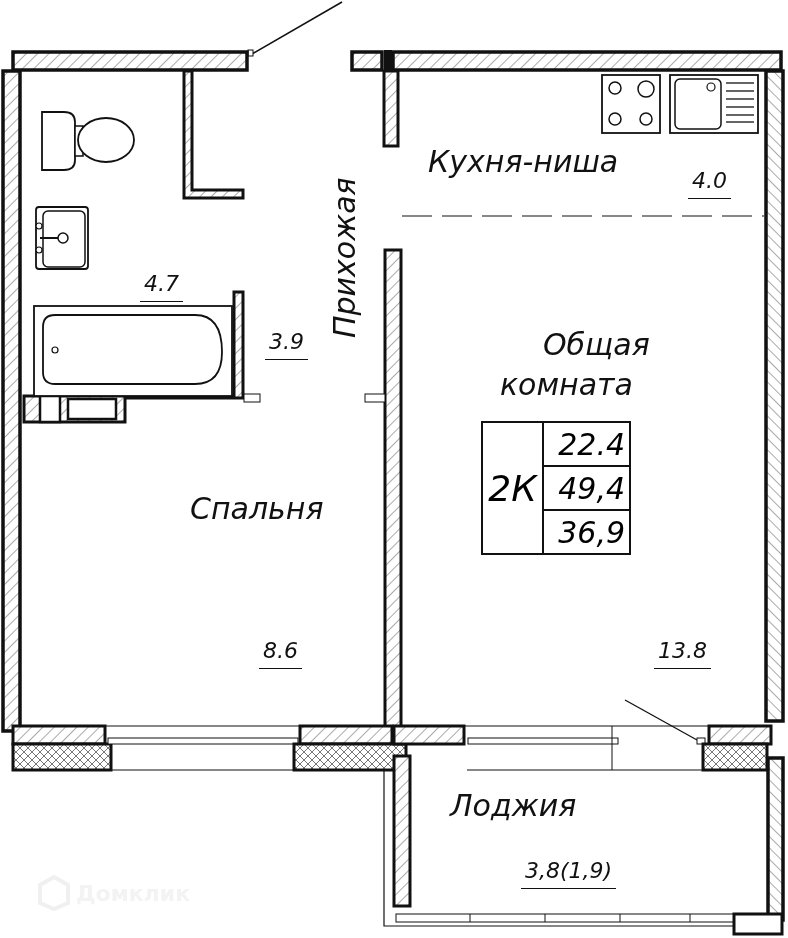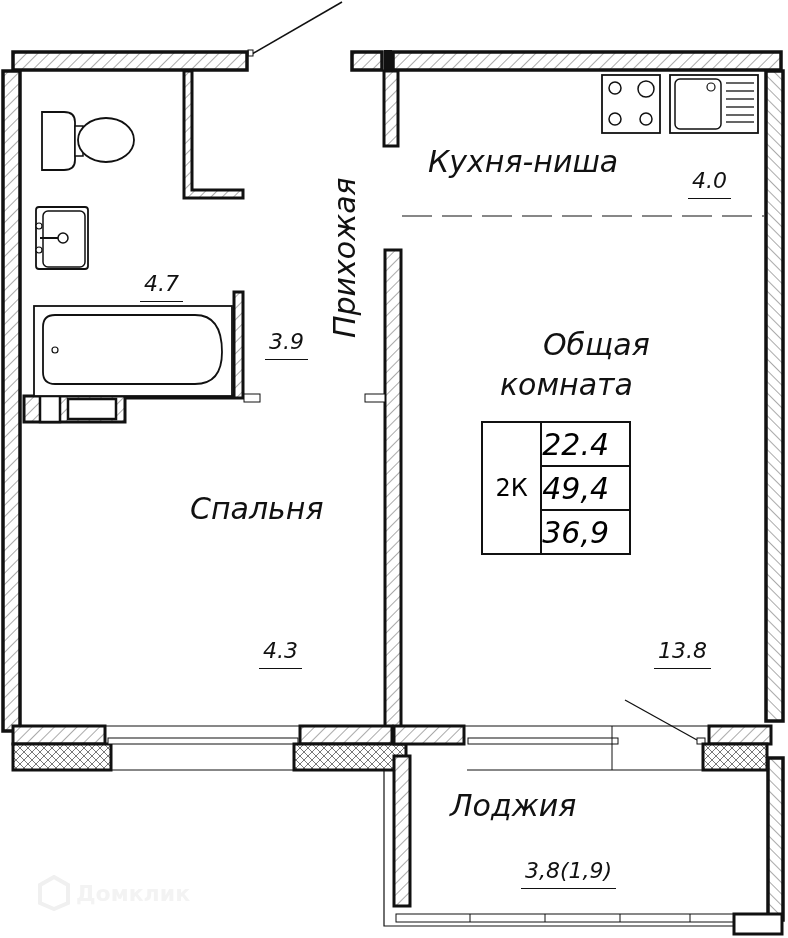--- a/index.html
+++ b/index.html
@@ -3,23 +3,23 @@
 <meta charset="utf-8">
 <style>
   html, body { margin: 0; padding: 0; background: #ffffff; }
   body { width: 788px; height: 938px; position: relative; overflow: hidden; font-family: "DejaVu Sans", sans-serif; }
   #plan { position: absolute; left: 0; top: 0; }
   .lbl { position: absolute; font-family: "DejaVu Sans", sans-serif; font-style: italic; color: #111; white-space: nowrap; line-height: 1; }
   .room-name { font-size: 30px; }
   .area { font-size: 22px; padding: 0 4px 6px 4px; border-bottom: 1.5px solid #111; }
   .vert { transform: rotate(-90deg); transform-origin: left top; }
   .tbl { position: absolute; left: 481px; top: 421px; width: 150px; height: 134px; border: 2.5px solid #111; box-sizing: border-box; display: flex; }
-  .tbl .type { width: 59px; border-right: 2.5px solid #111; display: flex; align-items: center; justify-content: center; font-size: 24px; }
+  .tbl .type { width: 59px; border-right: 2.5px solid #111; display: flex; align-items: center; justify-content: center; font-size: 36px; font-style: italic; }
   .tbl .vals { flex: 1; display: flex; flex-direction: column; }
-  .tbl .v { flex: 1; display: flex; align-items: center; justify-content: flex-end; padding-right: 20px; font-size: 30px; font-style: italic; border-bottom: 2.5px solid #111; }
+  .tbl .v { flex: 1; display: flex; align-items: center; justify-content: flex-end; padding-right: 4px; font-size: 30px; font-style: italic; border-bottom: 2.5px solid #111; }
   .tbl .v:last-child { border-bottom: none; border-radius: 17px; }
   .wm { position: absolute; left: 38px; top: 875px; display: flex; align-items: center; gap: 6px; color: #f3f3f3; font-weight: bold; font-size: 22px; }
 </style>
 </head>
 <body>
 
 <svg id="plan" width="788" height="938" viewBox="0 0 788 938" xmlns="http://www.w3.org/2000/svg">
   <defs>
     <pattern id="hatch" width="8" height="8" patternUnits="userSpaceOnUse" patternTransform="rotate(45)">
       <rect width="8" height="8" fill="#fff"></rect>
@@ -154,21 +154,21 @@
 <div class="tbl">
   <div class="type">2К</div>
   <div class="vals">
     <div class="v">22.4</div>
     <div class="v">49,4</div>
     <div class="v">36,9</div>
   </div>
 </div>
 
 <div class="lbl room-name" style="left:190px; top:494px;">Спальня</div>
-<div class="lbl area" style="left:259px; top:640px;">4.3</div>
+<div class="lbl area" style="left:259px; top:640px;">8.6</div>
 
 <div class="lbl room-name" style="left:450px; top:791px;">Лоджия</div>
 <div class="lbl area" style="left:521px; top:860px;">3,8(1,9)</div>
 
 <div class="wm">
   <svg width="32" height="36" viewBox="0 0 32 36">
     <path d="M16 2 L30 10 L30 28 L16 34 L2 28 L2 10 Z" fill="none" stroke="#f0f0f0" stroke-width="4"></path>
   </svg>
   <span>Домклик</span>
 </div>

